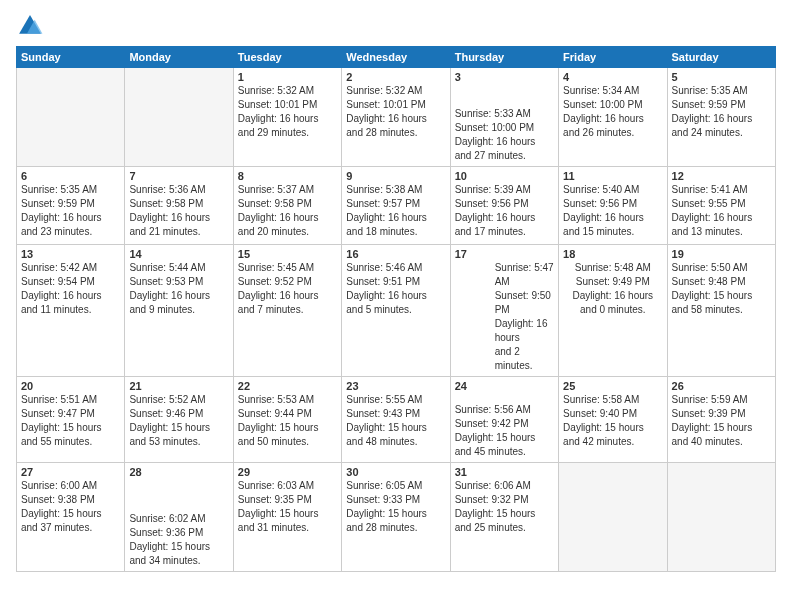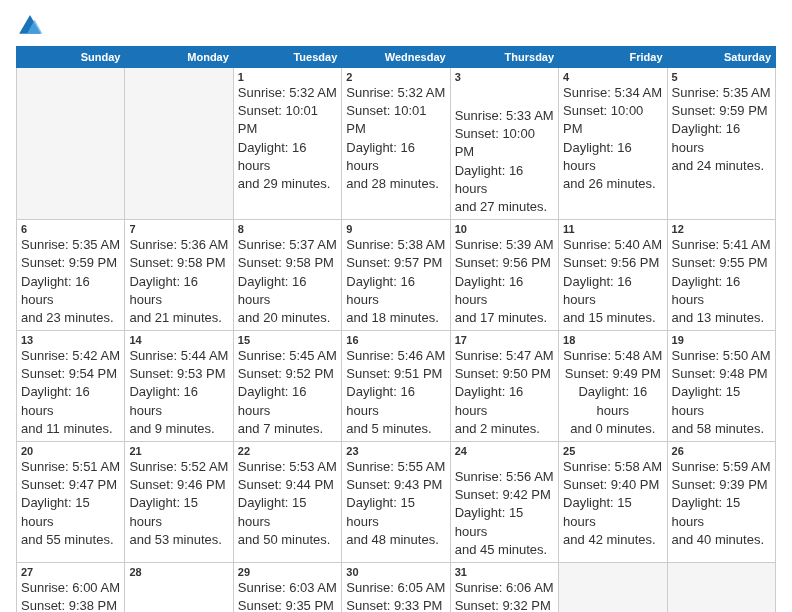--- a/index.html
+++ b/index.html
@@ -63,21 +63,21 @@
       width: 100%;
       border-collapse: collapse;
       table-layout: fixed;
     }
     thead tr th {
       background: #1a73b8;
       color: #fff;
       font-size: 11px;
       font-weight: bold;
       padding: 4px 4px;
-      text-align: right;
+      text-align: left;
       border: 1px solid #1a73b8;
     }
     tbody tr td {
       border: 1px solid #ccc;
       vertical-align: top;
       padding: 3px 4px;
       font-size: 8.5px;
       color: #333;
       height: 78px;
       background: #fff;
@@ -86,21 +86,21 @@
       background: #f5f5f5;
     }
     .day-num {
       font-size: 11px;
       font-weight: bold;
       color: #333;
       display: block;
       margin-bottom: 1px;
     }
     .day-info {
-      font-size: 13px;
+      font-size: 10px;
       color: #333;
       line-height: 1.4;
     }
   </style>
 </head>
 <body>
 
 <div class="page">
   <div class="header">
     <div class="logo">
@@ -246,21 +246,21 @@
           </td>
           <td>
             <span class="day-num">16</span>
             <div class="day-info" style="white-space: pre-line;">Sunrise: 5:46 AM
 Sunset: 9:51 PM
 Daylight: 16 hours
 and 5 minutes.</div>
           </td>
           <td>
             <span class="day-num">17</span>
-            <div class="day-info" style="white-space: pre-line;">Sunrise: 5:47 AM
+            <div class="day-info" style="white-space: pre-line; margin-left: 40px;">Sunrise: 5:47 AM
 Sunset: 9:50 PM
 Daylight: 16 hours
 and 2 minutes.</div>
           </td>
           <td>
             <span class="day-num">18</span>
             <div class="day-info" style="white-space: pre-line; text-align: center;">Sunrise: 5:48 AM
 Sunset: 9:49 PM
 Daylight: 16 hours
 and 0 minutes.</div>

